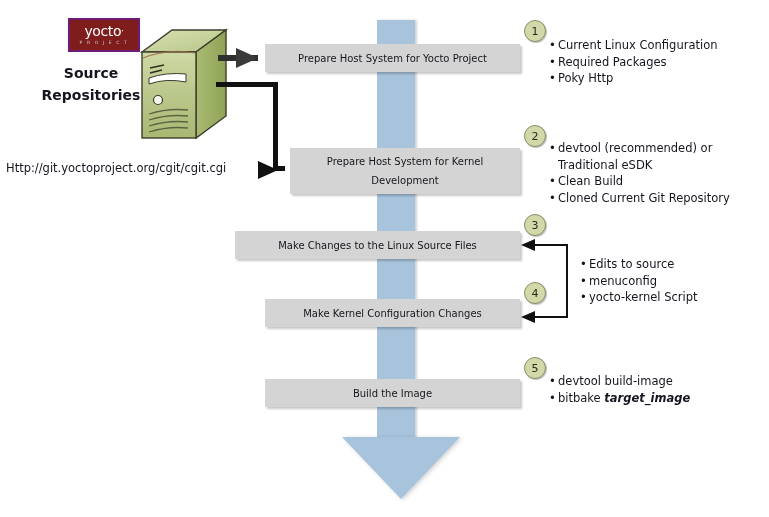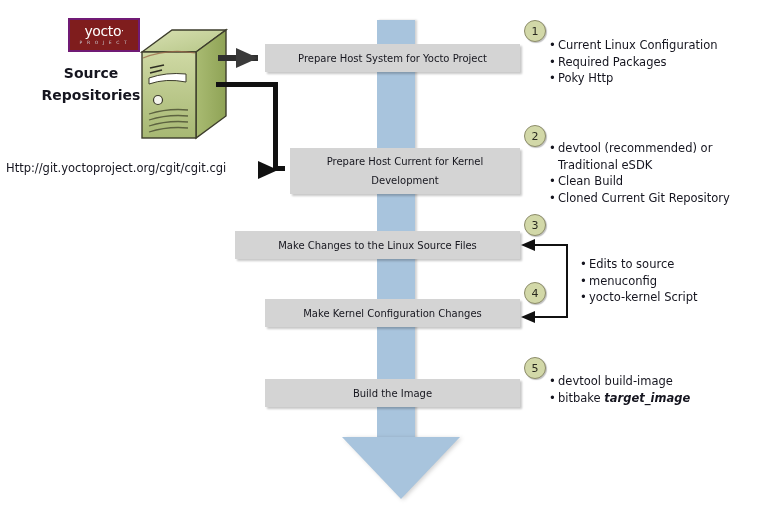--- a/index.html
+++ b/index.html
@@ -185,21 +185,21 @@
   <div class="abs ln c2-down"></div>
   <div class="abs ln c2-h2"></div>
   <div class="abs c2-head"></div>
 
   <div class="abs pbox box1">
     <span>Prepare Host System for Yocto Project</span>
   </div>
 
   <div class="abs pbox box2">
     <div>
-      <div>Prepare Host Current for Kernel</div>
+      <div>Prepare Host System for Kernel</div>
       <div>Development</div>
     </div>
   </div>
 
   <div class="abs pbox box3">
     <span>Make Changes to the Linux Source Files</span>
   </div>
 
   <div class="abs pbox box5">
     <span>Build the Image</span>

